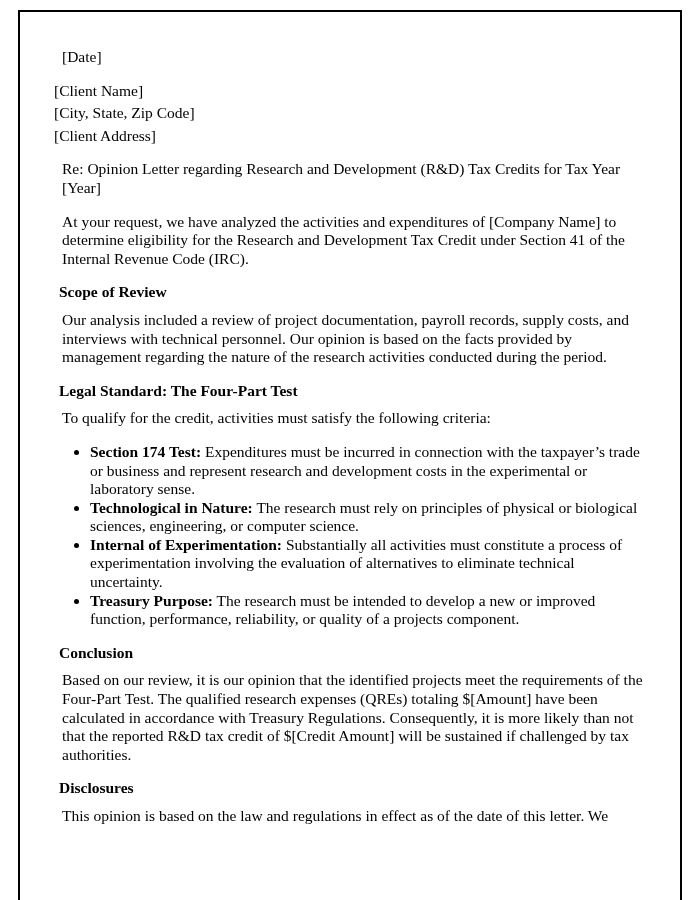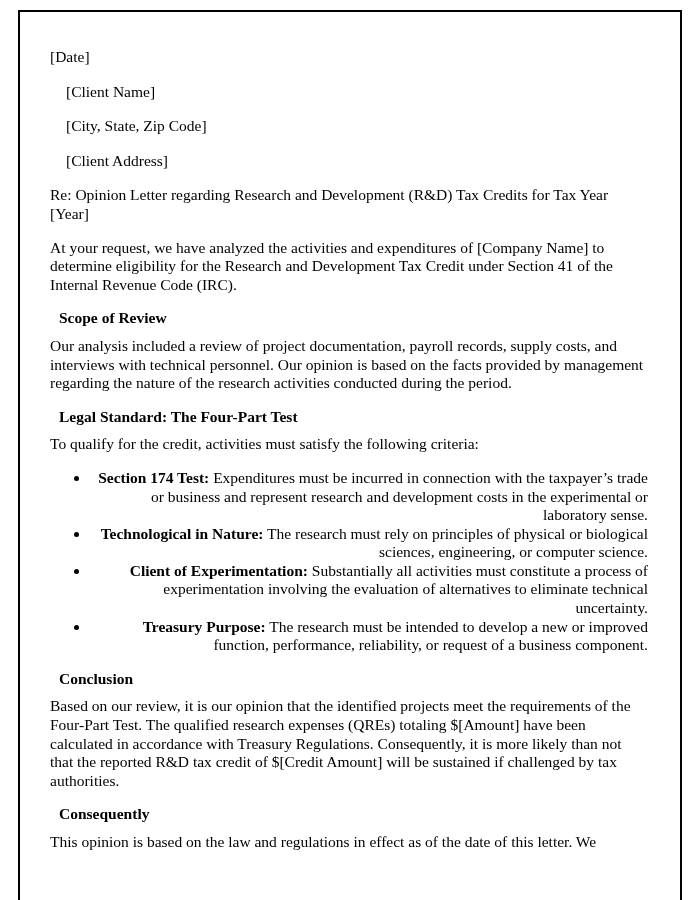--- a/index.html
+++ b/index.html
@@ -24,42 +24,41 @@
     box-sizing: border-box;
     border: 2px solid #000000;
     padding: 36px 32px 0 30px;
     background: #ffffff;
   }
   .page, .page p, .page li {
     font-size: 15.5px;
     line-height: 1.2;
   }
   p {
-    margin: 0 0 15px 0;
+    margin: 0 0 15px 12px;
   }
   .address-block p {
-    margin: 16px;
+    margin: 4px;
   }
   .address-block {
     margin: 0 0 15px 0;
   }
   .heading {
     font-weight: bold;
     margin: 9px;
   }
   .subject {
     font-weight: normal;
   }
   ul.test-list {
     margin: 0 0 15px 0;
     padding: 0 0 0 40px;
   }
   ul.test-list li {
     margin: 0;
-    text-align: right;
   }
   .b {
     font-weight: bold;
   }
 </style>
 </head>
 <body>
 
 <div class="page">
 
@@ -78,23 +77,23 @@
 
   <p class="heading">Scope of Review</p>
   <p>Our analysis included a review of project documentation, payroll records, supply costs, and interviews with technical personnel. Our opinion is based on the facts provided by management regarding the nature of the research activities conducted during the period.</p>
 
   <p class="heading">Legal Standard: The Four-Part Test</p>
   <p>To qualify for the credit, activities must satisfy the following criteria:</p>
 
   <ul class="test-list">
     <li><span class="b">Section 174 Test:</span> <span>Expenditures must be incurred in connection with the taxpayer’s trade or business and represent research and development costs in the experimental or laboratory sense.</span></li>
     <li><span class="b">Technological in Nature:</span> <span>The research must rely on principles of physical or biological sciences, engineering, or computer science.</span></li>
-    <li><span class="b">Client of Experimentation:</span> <span>Substantially all activities must constitute a process of experimentation involving the evaluation of alternatives to eliminate technical uncertainty.</span></li>
-    <li><span class="b">Treasury Purpose:</span> <span>The research must be intended to develop a new or improved function, performance, reliability, or request of a business component.</span></li>
+    <li><span class="b">Internal of Experimentation:</span> <span>Substantially all activities must constitute a process of experimentation involving the evaluation of alternatives to eliminate technical uncertainty.</span></li>
+    <li><span class="b">Treasury Purpose:</span> <span>The research must be intended to develop a new or improved function, performance, reliability, or quality of a projects component.</span></li>
   </ul>
 
   <p class="heading">Conclusion</p>
   <p>Based on our review, it is our opinion that the identified projects meet the requirements of the Four-Part Test. The qualified research expenses (QREs) totaling $[Amount] have been calculated in accordance with Treasury Regulations. Consequently, it is more likely than not that the reported R&amp;D tax credit of $[Credit Amount] will be sustained if challenged by tax authorities.</p>
 
-  <p class="heading">Consequently</p>
+  <p class="heading">Disclosures</p>
   <p>This opinion is based on the law and regulations in effect as of the date of this letter. We</p>
 
 </div>
 
 </body></html>

